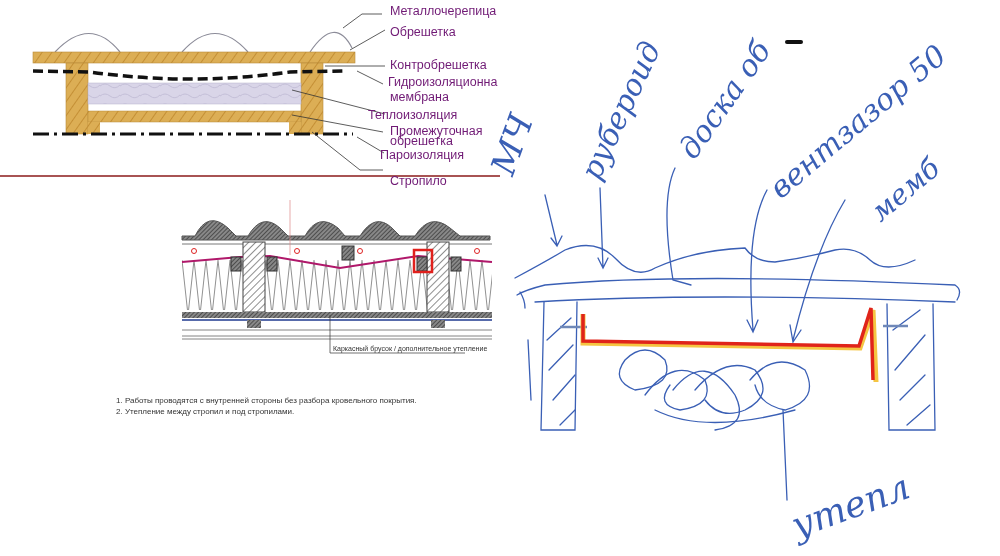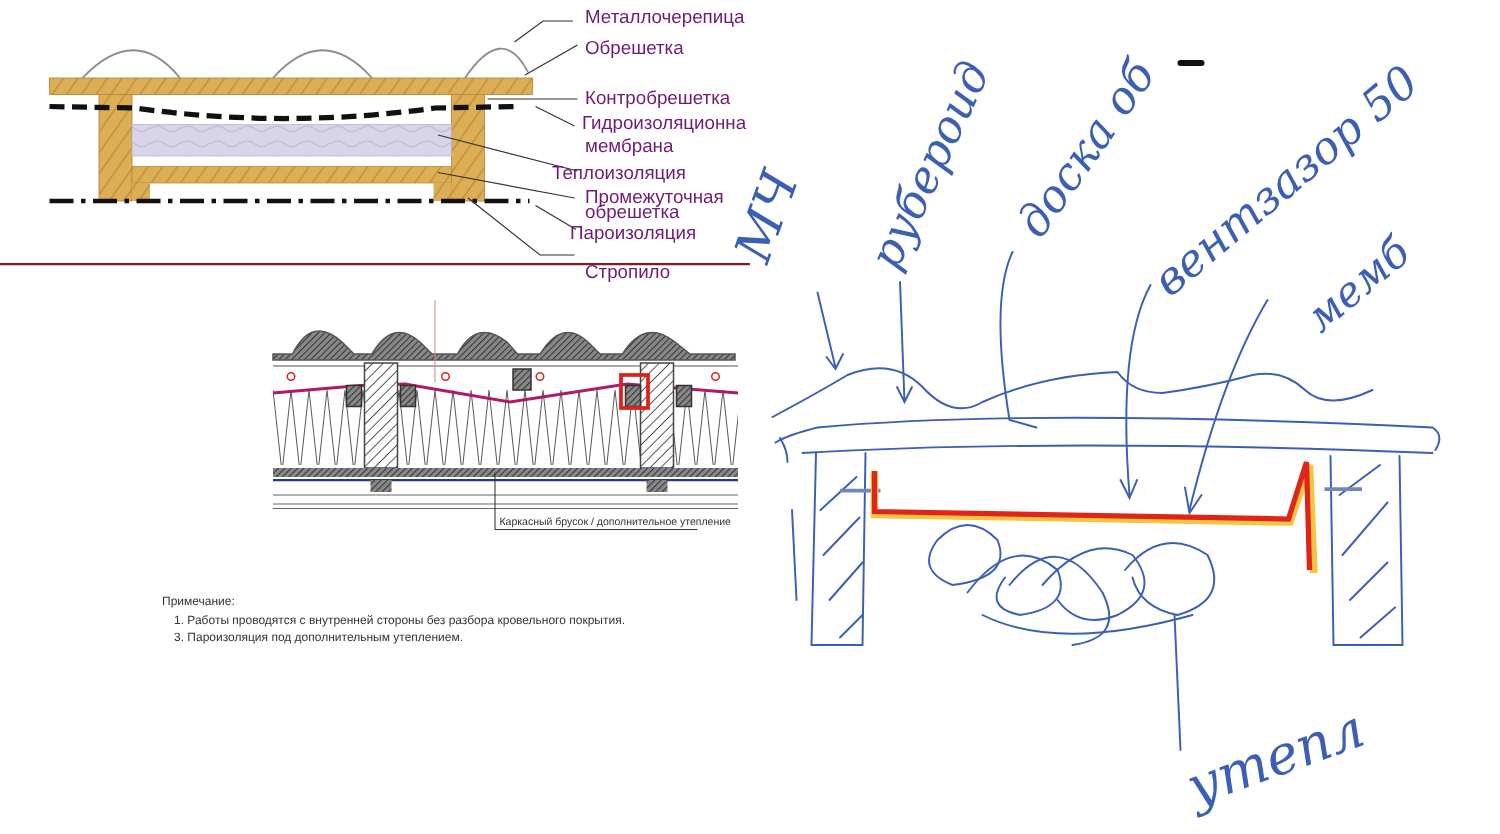--- a/index.html
+++ b/index.html
@@ -129,23 +129,22 @@
     <line x1="12" y1="139" x2="322" y2="139" stroke="#666" stroke-width="0.8"></line>
 
     <line x1="120" y1="0" x2="120" y2="55" stroke="#d88" stroke-width="0.7"></line>
 
     <path d="M160 115 L160 153 L295 153" stroke="#333" stroke-width="0.7" fill="none"></path>
   </svg>
   <span class="caption" style="left:163px;top:145px;">Каркасный брусок / дополнительное утепление</span>
 </div>
 
 <div class="panel" id="notes">
-  <div class="title">Примечание:</div>
   <div class="item">1. Работы проводятся с внутренней стороны без разбора кровельного покрытия.</div>
-  <div class="item">3. Пароизоляция под дополнительным утеплением.</div>
+  <div class="item">2. Утепление между стропил и под стропилами.</div>
 </div>
 
 <div class="panel" id="sketch">
   <svg width="495" height="556" viewBox="0 0 495 556">
     <g stroke="#3a5fb5" stroke-width="1.3" fill="none" stroke-linecap="round">
 
       <path d="M10 278 Q40 262 60 250 Q90 238 110 258 Q130 280 150 268 Q190 250 240 248 Q250 262 270 262 Q300 258 330 250 Q350 246 365 260 Q380 274 410 260"></path>
 
       <path d="M12 295 Q20 290 40 285 Q180 272 450 285 Q458 290 452 300"></path>
       <path d="M15 292 Q20 300 20 308"></path>

